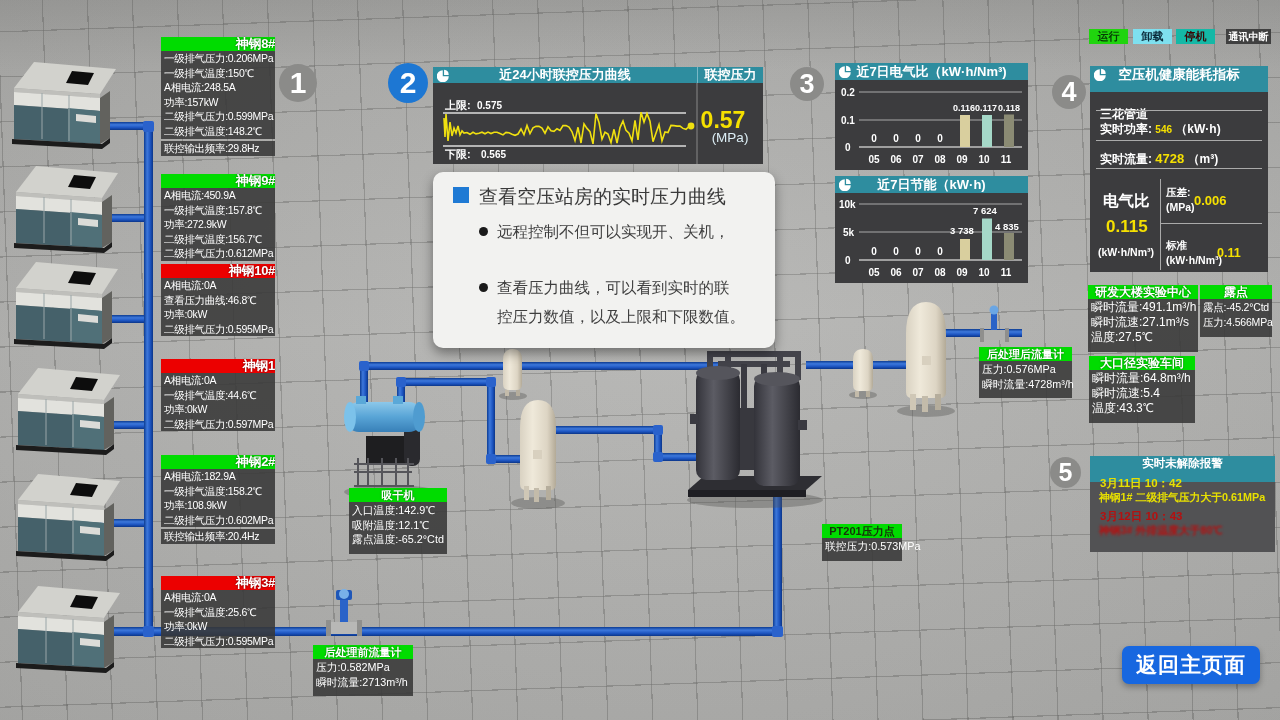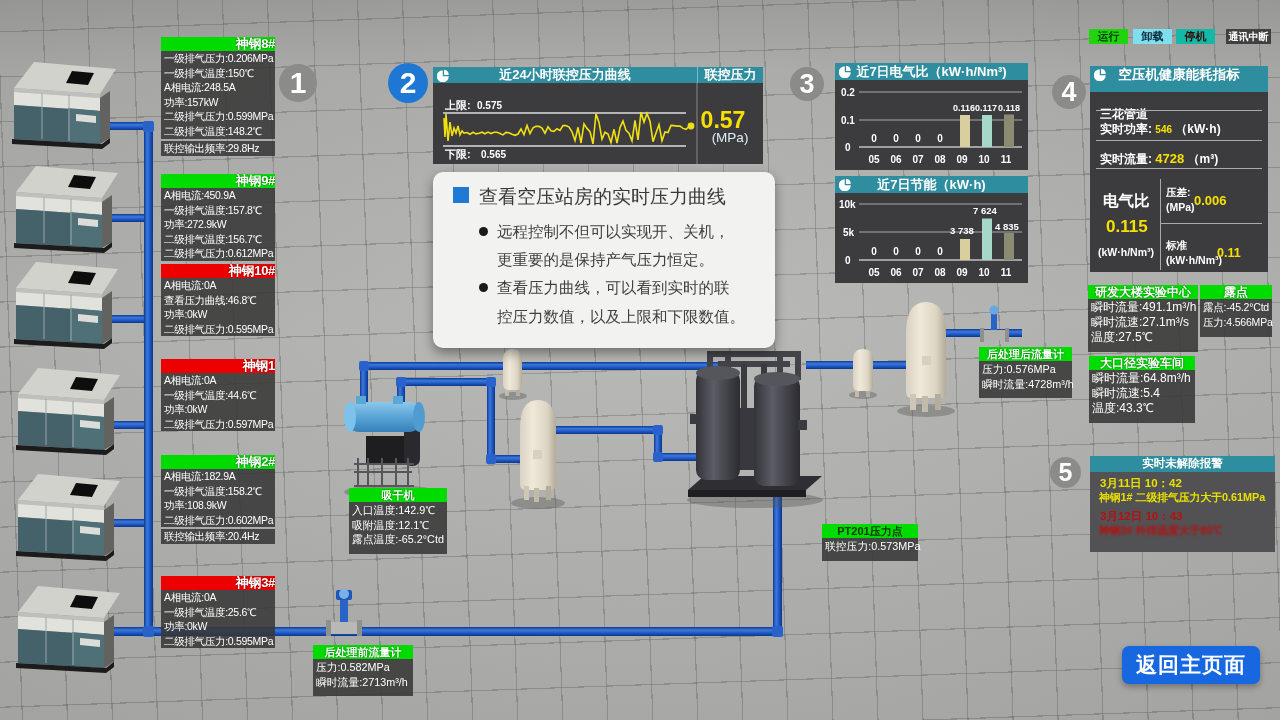--- a/index.html
+++ b/index.html
@@ -292,21 +292,21 @@
         <div>露点温度:-65.2°Ctd</div>
       </div>
 </div>
 <div class="elbl" style="left:313px;top:645px;width:100px">
  <div class="hd">后处理前流量计</div>
  <div class="bd">
         <div>压力:0.582MPa</div>
         <div>瞬时流量:2713m³/h</div>
       </div>
 </div>
-<div class="elbl" style="left:822px;top:524px;width:96px">
+<div class="elbl" style="left:822px;top:524px;width:80px">
  <div class="hd" style="color:#16320a;text-shadow:none">PT201压力点</div>
  <div class="bd">
         <div>联控压力:0.573MPa</div>
       </div>
 </div>
 <div class="elbl" style="left:979px;top:347px;width:93px">
  <div class="hd">后处理后流量计</div>
  <div class="bd">
         <div>压力:0.576MPa</div>
         <div>瞬时流量:4728m³/h</div>
@@ -464,31 +464,30 @@
  <div style="position:absolute;left:8px;top:180px;font-size:10.5px;font-weight:bold">(kW·h/Nm³)</div>
  <div style="position:absolute;left:70px;top:113px;height:91px;border-left:1px solid #aaa"></div>
  <div style="position:absolute;left:76px;top:119px;font-size:10.5px;font-weight:bold;line-height:15px">压差:<br>(MPa)</div>
  <div class="yellow" style="position:absolute;left:104px;top:127px;font-size:13px;font-weight:bold">0.006</div>
  <div style="position:absolute;left:70px;top:157px;width:102px;border-top:1px solid #aaa"></div>
  <div style="position:absolute;left:76px;top:172px;font-size:10.5px;font-weight:bold;line-height:15px">标准<br>(kW·h/Nm³)</div>
  <div class="yellow" style="position:absolute;left:127px;top:180px;font-size:12.5px;font-weight:bold">0.11</div>
 </div>
 
 <div class="panel" style="left:1090px;top:456px;width:185px;height:96px;background:#525254">
- <div class="phead" style="height:16px;line-height:14px;font-size:11.5px">实时未解除报警</div>
+ <div class="phead" style="height:26px;line-height:14px;font-size:11.5px">实时未解除报警</div>
  <div style="position:absolute;left:10px;top:20px;font-size:11.5px;font-weight:bold;color:#e8e000">3月11日 10：42</div>
  <div style="position:absolute;left:9px;top:35px;font-size:10.8px;font-weight:bold;color:#e8e000;white-space:nowrap">神钢1# 二级排气压力大于0.61MPa</div>
  <div style="position:absolute;left:10px;top:53px;font-size:11.5px;font-weight:bold;color:#b51010;filter:blur(0.7px)">3月12日 10：43</div>
  <div style="position:absolute;left:9px;top:68px;font-size:10.8px;font-weight:bold;color:#b51010;filter:blur(0.8px);white-space:nowrap">神钢3# 外排温度大于80℃</div>
 </div>
 
 <div id="popup"></div>
 <div class="sq" style="position:absolute;left:453px;top:187px;width:16px;height:16px;background:#1f7ad4"></div>
 <div style="position:absolute;left:479px;top:184px;font-size:19px;color:#3a3a3a">查看空压站房的实时压力曲线</div>
 <div class="dot" style="left:479px;top:227px"></div>
 <div class="bullet" style="left:497px;top:222px">远程控制不但可以实现开、关机，</div>
-<div class="bullet" style="left:497px;top:250px">更重要的是保持产气压力恒定。</div>
 <div class="dot" style="left:479px;top:283px"></div>
 <div class="bullet" style="left:497px;top:307px">控压力数值，以及上限和下限数值。</div>
 <div class="bullet" style="left:497px;top:278px">查看压力曲线，可以看到实时的联</div>
 
 <div id="backbtn">返回主页面</div>
 
 </div>
 </body></html>

